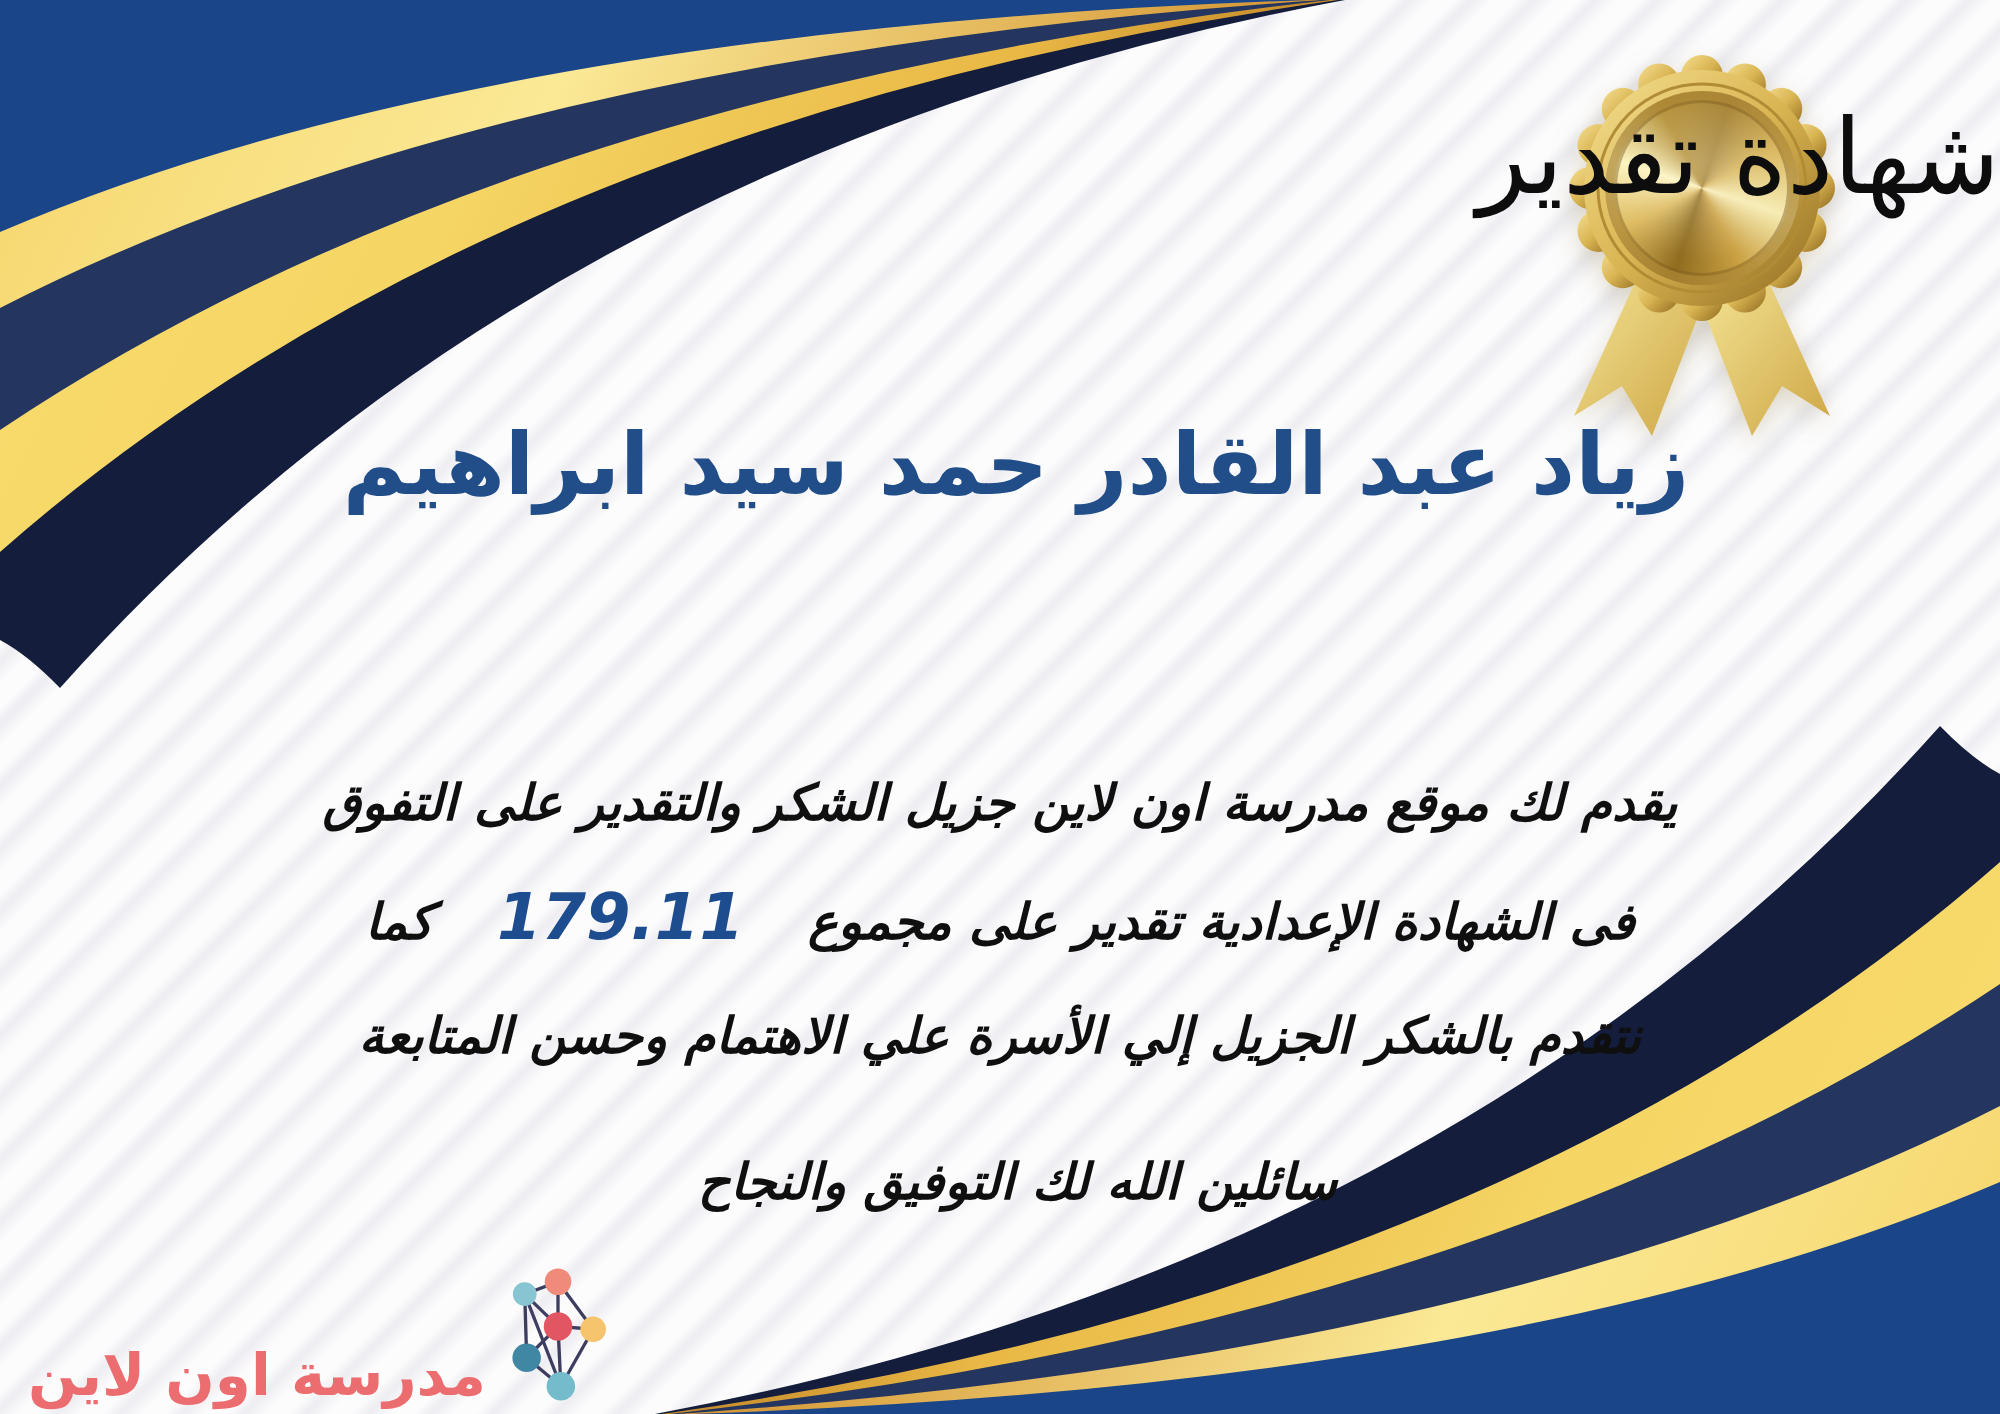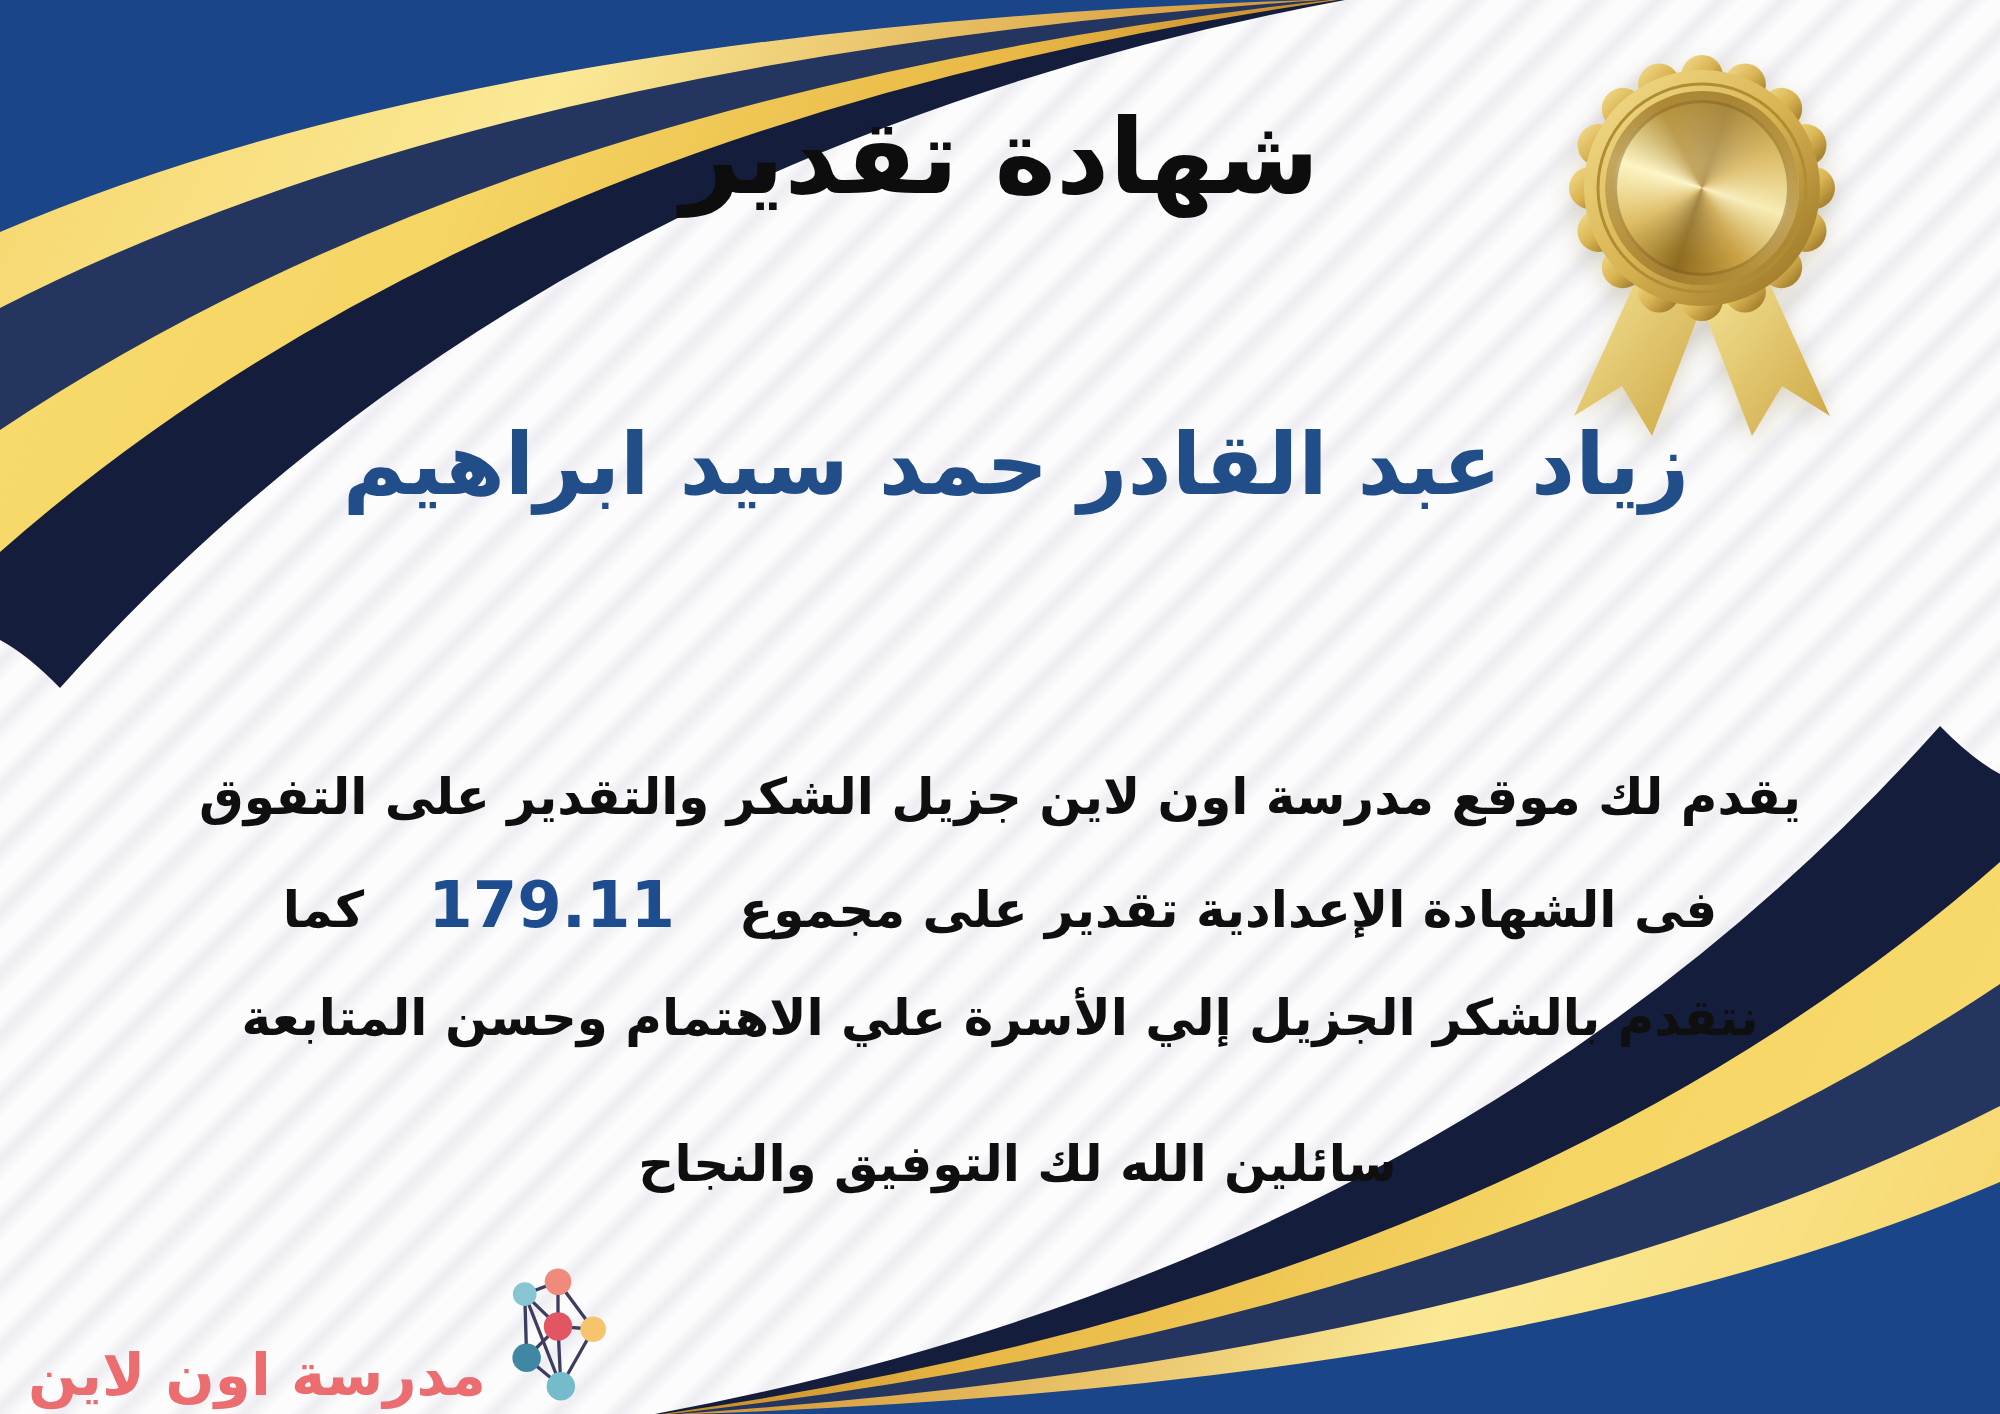--- a/index.html
+++ b/index.html
@@ -10,33 +10,33 @@
         rgba(235,235,240,0) 0px, rgba(235,235,240,0) 16px,
         rgba(225,225,233,.55) 28px, rgba(235,235,240,0) 44px),
       #fcfcfd;
     font-family:"DejaVu Sans", sans-serif;
   }
   .corner-svg{position:absolute;pointer-events:none;}
   .corner-svg.tl{top:0;left:0;}
   .corner-svg.br{right:0;bottom:0;transform:rotate(180deg);}
   
   .cert-title{
-    position:absolute;top:96px;left:0;width:100%;text-align:center;
-    font-size:104px;font-weight:bold;color:#0d0d0d;margin:0;direction:rtl;
+    position:absolute;top:96px;left:0;width:100%;
+    font-size:104px;font-weight:normal;color:#0d0d0d;margin:0;direction:rtl;
   }
   .cert-name{
     position:absolute;top:398px;left:0;width:100%;text-align:center;
     font-size:86px;font-weight:bold;color:#214e88;margin:16px;direction:rtl;
   }
   
   .cert-body{
     position:absolute;top:742px;left:0;width:100%;text-align:center;
     direction:rtl;color:#0f0f0f;font-weight:bold;font-size:50px;
   }
-  .cert-body p{margin:2px;line-height:106px;}
+  .cert-body p{margin:8px;line-height:106px;font-style:italic;}
   .score{
     color:#1d4d8f;font-size:64px;font-weight:bold;margin:0 64px;
     display:inline-block;vertical-align:baseline;
   }
   .line-wishes{margin-top:40px !important;padding-left:35px;}
   
   .medal{position:absolute;left:1552px;top:38px;width:300px;height:400px;
          filter:drop-shadow(0 10px 14px rgba(120,90,20,.22));}
   .medal svg{position:absolute;left:0;top:0;}
   .medal-face{

